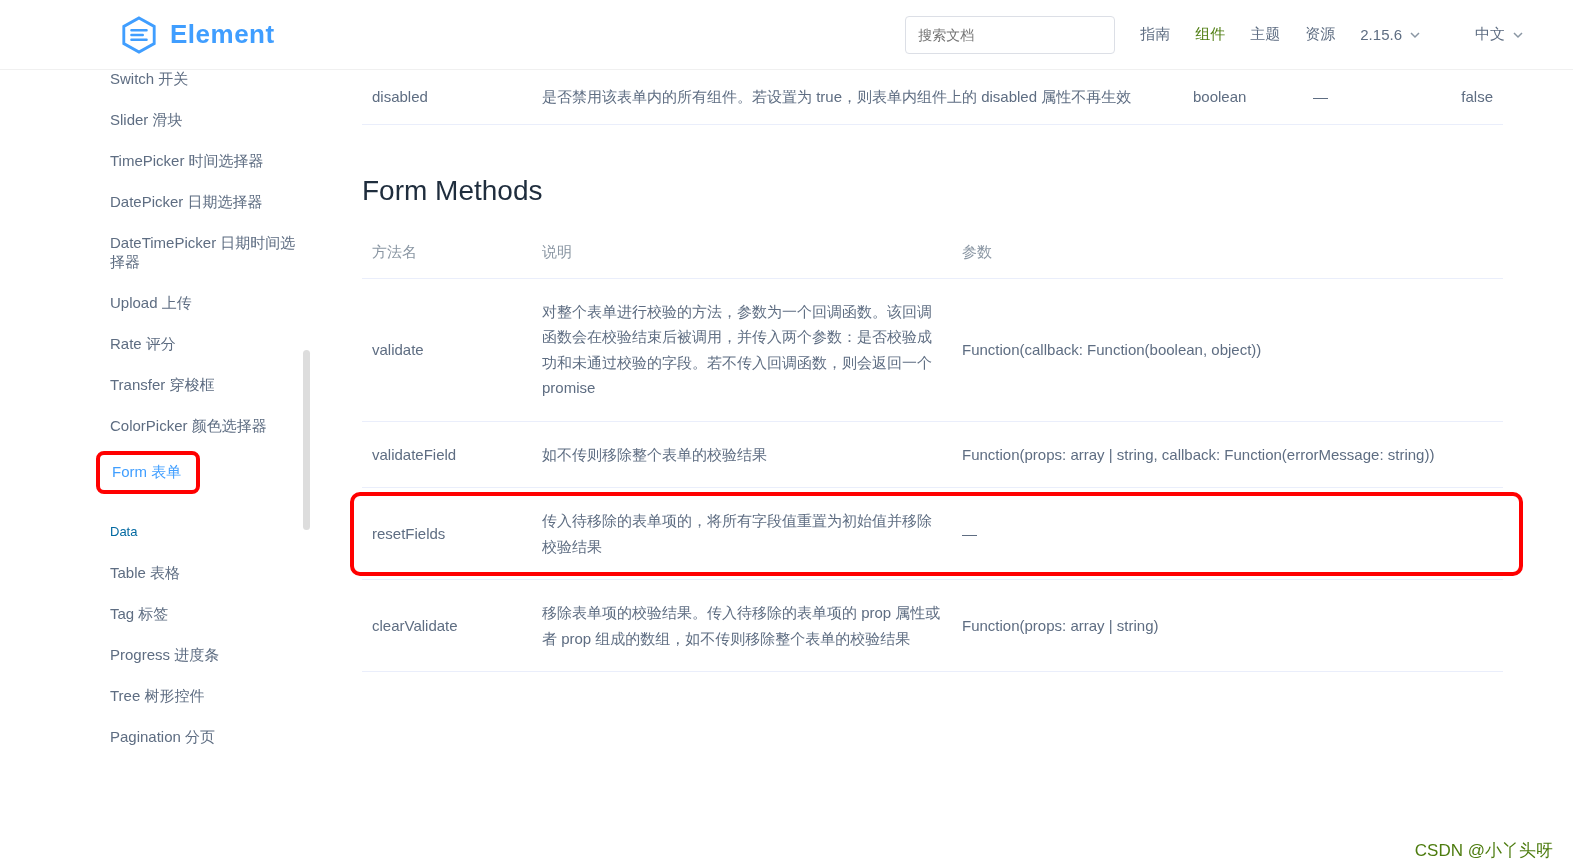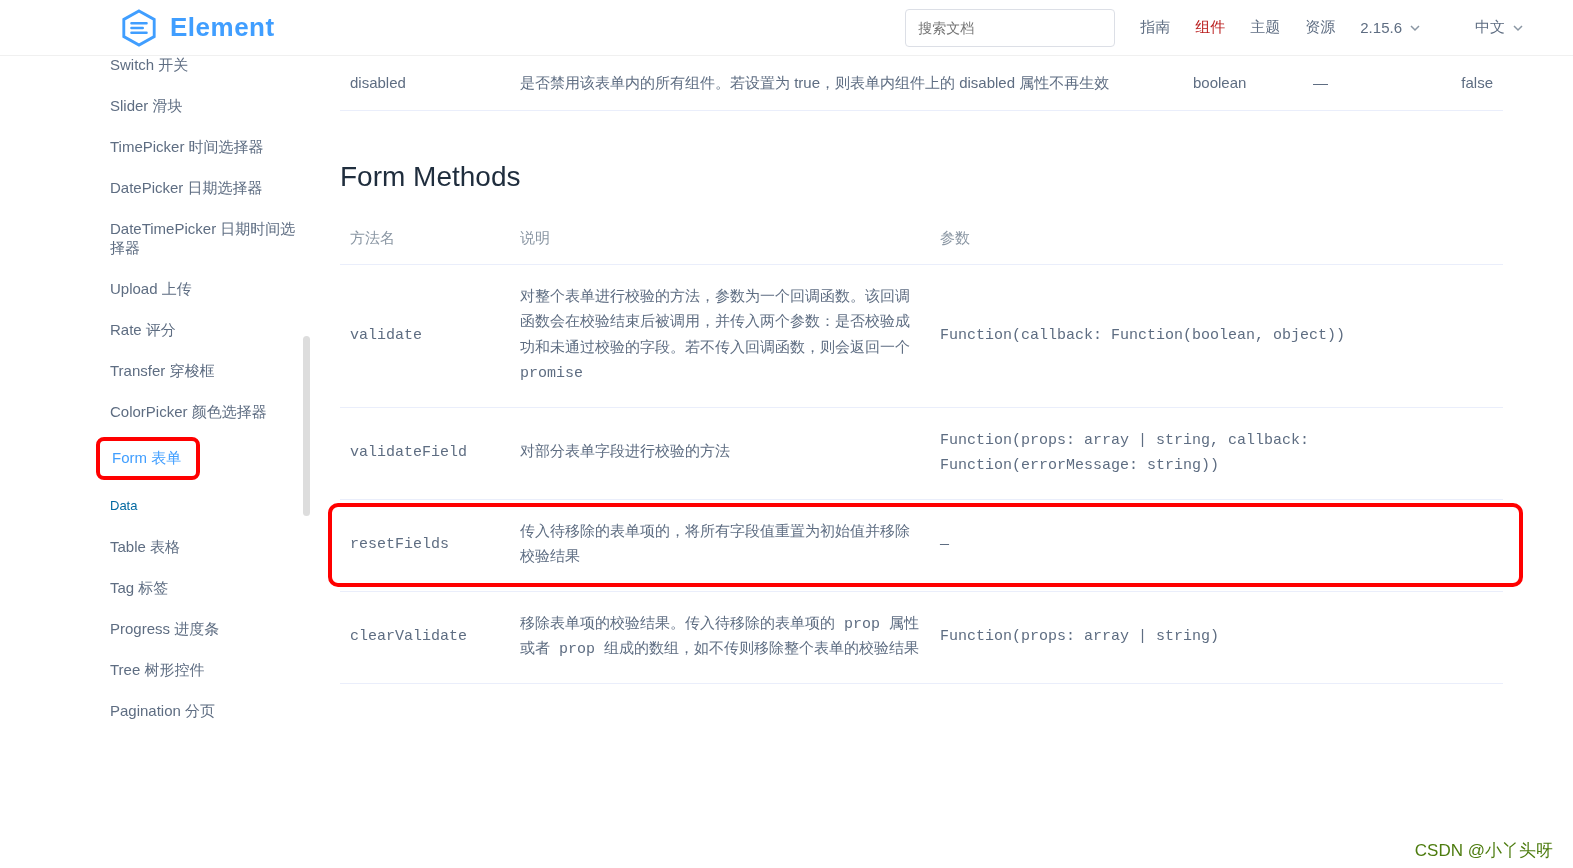--- a/index.html
+++ b/index.html
@@ -1,46 +1,46 @@
 <!DOCTYPE html>
 <html><head>
   <meta charset="utf-8">
   <style>
     * { margin: 0; padding: 0; box-sizing: border-box; }
     body { font-family: "Helvetica Neue", Helvetica, "PingFang SC", "Hiragino Sans GB", "Microsoft YaHei", Arial, sans-serif; color: #1f2d3d; background: #fff; }
     
-    .header { display: flex; align-items: center; padding: 0 20px; height: 56px; border-bottom: 1px solid #f0f0f0; }
+    .header { display: flex; align-items: center; padding: 0 20px; height: 70px; border-bottom: 1px solid #f0f0f0; }
     .logo { display: flex; align-items: center; margin-left: 100px; }
     .logo-icon { width: 38px; height: 38px; margin-right: 12px; }
     .logo-text { font-size: 26px; font-weight: 600; color: #409eff; letter-spacing: 0.5px; }
     
     .header-right { display: flex; align-items: center; margin-left: auto; gap: 25px; }
     .search-box { width: 210px; height: 38px; border: 1px solid #dcdfe6; border-radius: 4px; padding: 0 12px; font-size: 14px; color: #8a96a3; background: #fff; }
     .nav-item { font-size: 15px; color: #5e6d82; cursor: pointer; }
-    .nav-item.active { color: #b91c1c; }
+    .nav-item.active { color: #4d7c0f; }
     .dropdown-item { display: flex; align-items: center; gap: 8px; font-size: 15px; color: #5e6d82; cursor: pointer; margin-right: 30px; }
     .chevron { width: 10px; height: 10px; }
     
-    .layout { display: flex; }
+    .layout { display: flex; gap: 22px; }
     
     .sidebar { width: 300px; padding: 0 0 20px 60px; position: relative; }
     .side-item { padding: 11px 0 11px 50px; font-size: 15px; color: #5e6d82; cursor: pointer; }
     .side-group-title { padding: 14px 0 14px 50px; font-size: 13px; color: #0369a1; }
-    .highlight-sidebar { border: 4px solid #ff0000; border-radius: 8px; margin: 4px 100px 4px 36px; padding: 8px 0 8px 12px; font-size: 15px; color: #409eff; cursor: pointer; }
+    .highlight-sidebar { border: 4px solid #ff0000; border-radius: 8px; margin: 4px 100px 16px 36px; padding: 8px 0 8px 12px; font-size: 15px; color: #409eff; cursor: pointer; }
     .sidebar-scroll-track { position: absolute; right: -10px; top: 280px; width: 7px; height: 180px; background: #ddd; border-radius: 4px; }
     
     .content { flex: 1; padding: 0 70px 40px 40px; }
     
     .attr-table { width: 100%; border-collapse: collapse; }
     .attr-table td { padding: 14px 10px; font-size: 15px; color: #5e6d82; border-bottom: 1px solid #eaeefb; vertical-align: middle; }
     .attr-row-desc { max-width: 340px; line-height: 1.7; }
     
     .section-title { font-size: 28px; font-weight: 400; color: #1f2d3d; margin: 50px 0 20px 0; }
     
-    .methods-table { width: 100%; border-collapse: collapse; font-family: Liberation Mono, monospace; }
+    .methods-table { width: 100%; border-collapse: collapse; }
     .methods-table th { padding: 16px 10px; font-size: 15px; color: #8a96a3; text-align: left; font-weight: 400; border-bottom: 1px solid #eaeefb; }
     .methods-table td { padding: 20px 10px; font-size: 15px; color: #5e6d82; border-bottom: 1px solid #eaeefb; vertical-align: middle; line-height: 1.7; }
     .method-name-col { width: 170px; }
     .method-desc-col { width: 420px; }
     
     .highlight-row { position: relative; }
     .highlight-box { position: absolute; left: -12px; right: -20px; top: 4px; bottom: 4px; border: 4px solid #ff0000; border-radius: 10px; pointer-events: none; }
     
     .watermark { position: fixed; right: 20px; bottom: 6px; font-size: 17px; color: #4d7c0f; }
   </style>
@@ -121,21 +121,21 @@
         </tr>
       </thead>
       <tbody>
         <tr>
           <td>validate</td>
           <td>对整个表单进行校验的方法，参数为一个回调函数。该回调函数会在校验结束后被调用，并传入两个参数：是否校验成功和未通过校验的字段。若不传入回调函数，则会返回一个 promise</td>
           <td>Function(callback: Function(boolean, object))</td>
         </tr>
         <tr>
           <td>validateField</td>
-          <td>对部分表单字段进行校验的方法</td>
+          <td>如不传则移除整个表单的校验结果</td>
           <td>Function(props: array | string, callback: Function(errorMessage: string))</td>
         </tr>
         <tr class="highlight-row">
           <td>resetFields</td>
           <td>传入待移除的表单项的，将所有字段值重置为初始值并移除校验结果</td>
           <td>—<div class="highlight-box"></div></td>
         </tr>
         <tr>
           <td>clearValidate</td>
           <td>移除表单项的校验结果。传入待移除的表单项的 prop 属性或者 prop 组成的数组，如不传则移除整个表单的校验结果</td>

